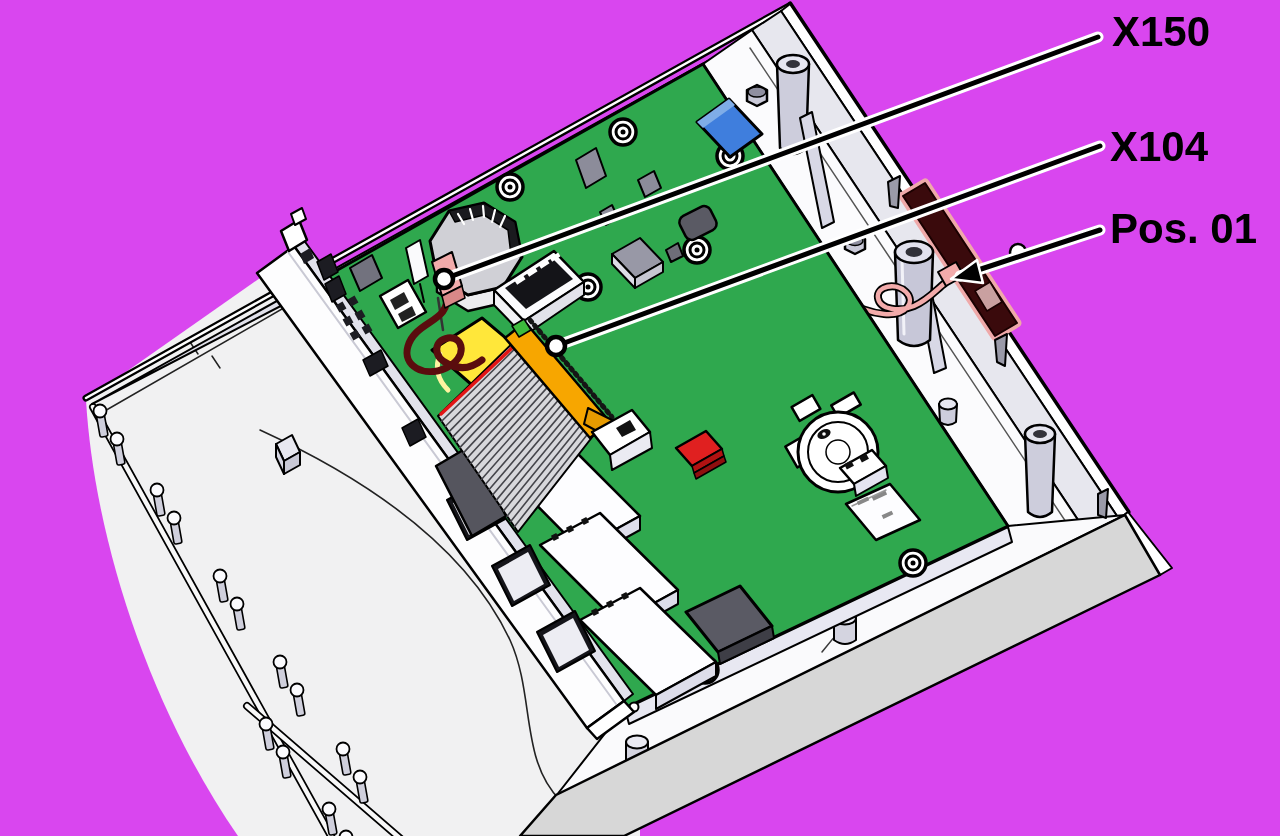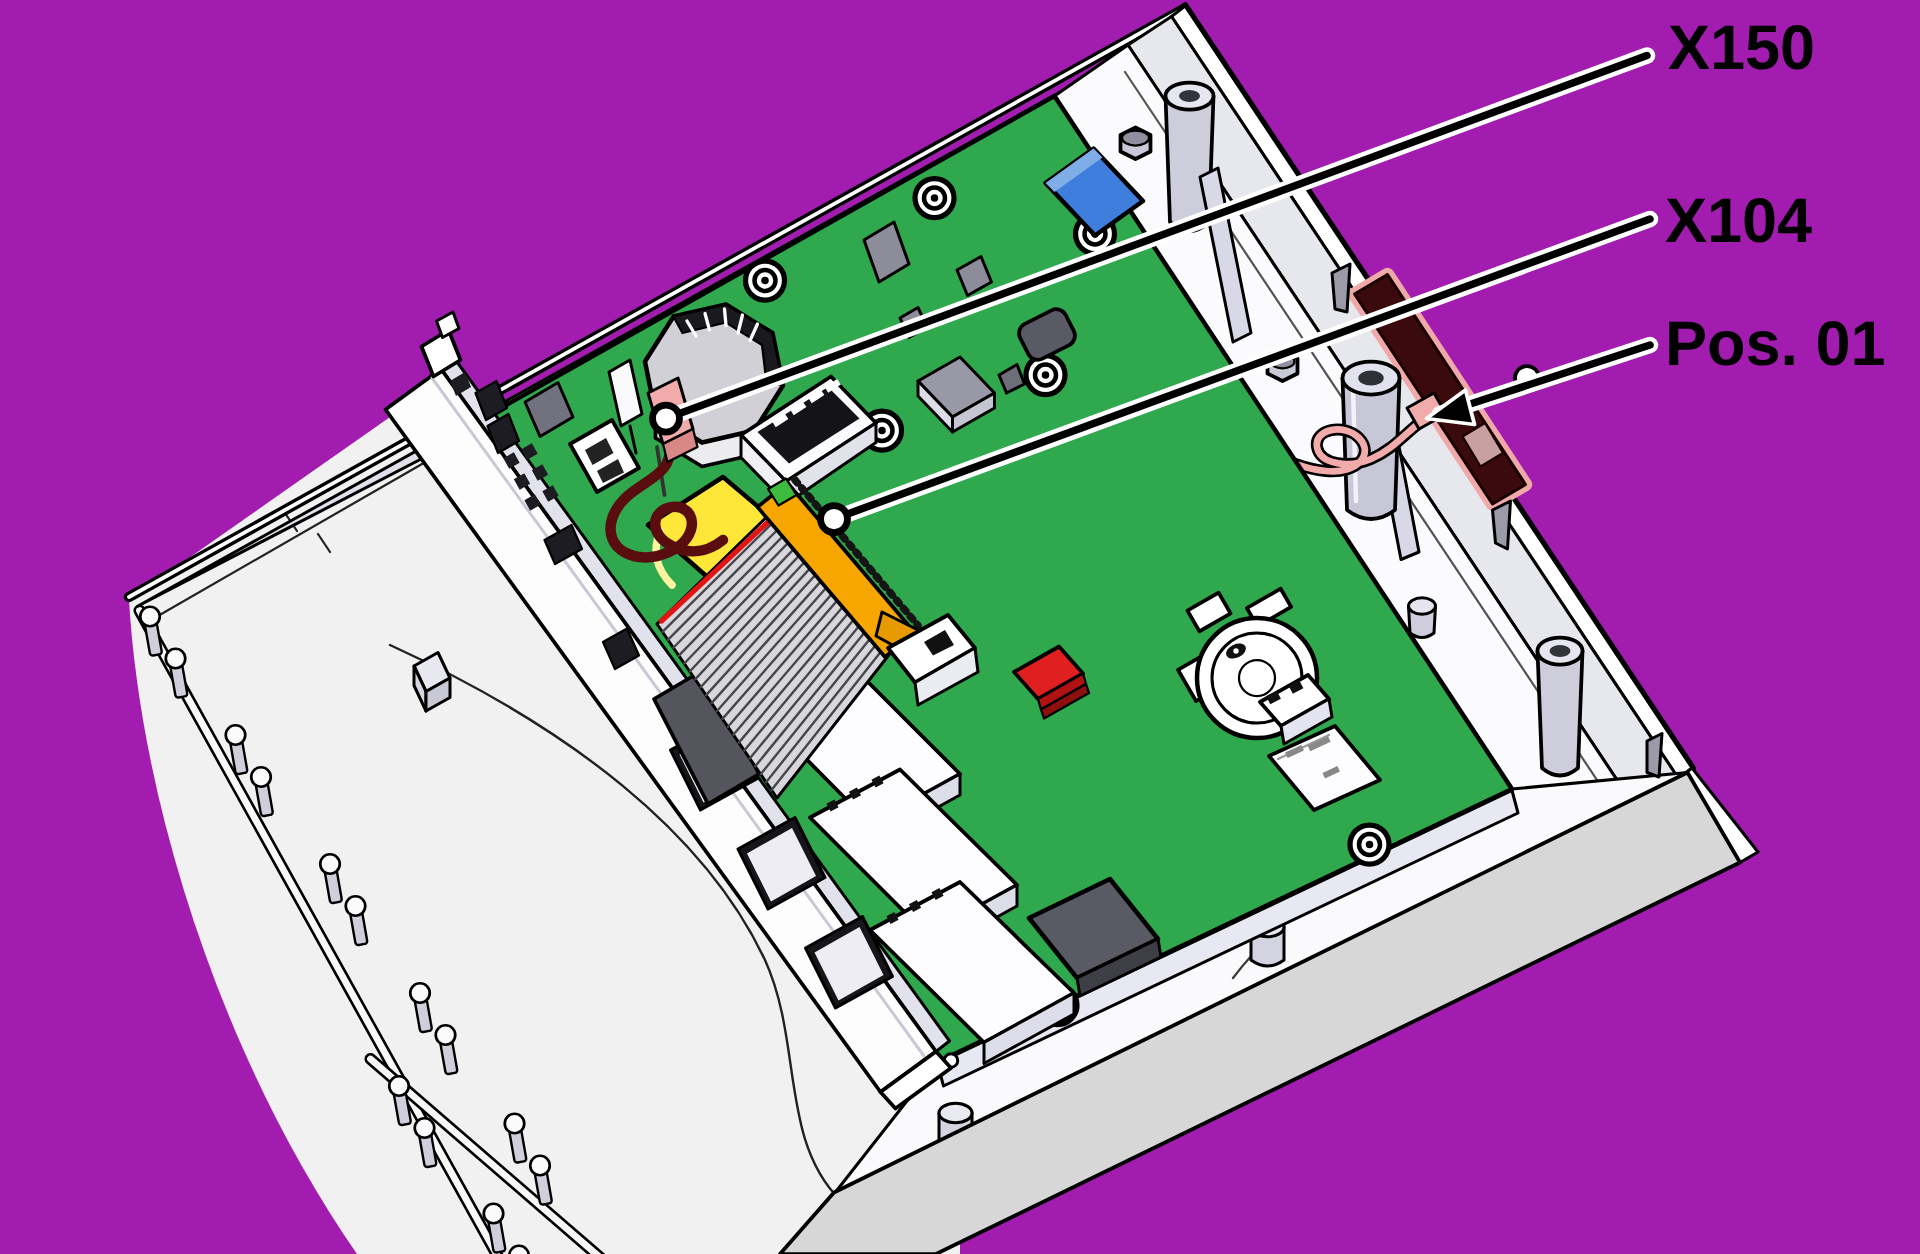--- a/index.html
+++ b/index.html
@@ -1,16 +1,16 @@
 <!DOCTYPE html>
 <html style="--pcb-green: #2FA84E; --pcb-edge: #E8E8F2; --connector-orange: #F7A600; --battery-yellow: #FFE73A; --wire-dark-red: #5A0D0E; --connector-pink: #F2ABAB; --antenna-maroon: #3A0A0C; --antenna-glow: #EFA9A9; --component-blue: #3F7EDD; --component-red: #E02020; --case-band-gray: #D7D7D7; --shell-gray: #F1F1F2; --wall-inner: #E7E7EE; --standoff-gray: #C9C9D8; --chip-gray: #8C8C9A; --chip-dark: #5A5A64; --outline-black: #000000;"><head>
 <meta charset="utf-8">
 <style>
   html,body{margin:0;padding:0;background:#fff;}
-  #stage{position:relative;width:1280px;height:836px;background:#a21caf;overflow:hidden;
+  #stage{position:relative;width:1280px;height:836px;background:#d946ef;overflow:hidden;
          font-family:"Liberation Sans",sans-serif;}
   svg{position:absolute;left:0;top:0;}
   svg *{stroke-linejoin:round;stroke-linecap:round;}
   .callout{font-family:"Liberation Sans",sans-serif;font-weight:bold;font-size:42px;fill:#000;}
 </style>
 </head>
 <body>
 
 <div id="stage">
 <svg width="1280" height="836" viewBox="0 0 1280 836">

